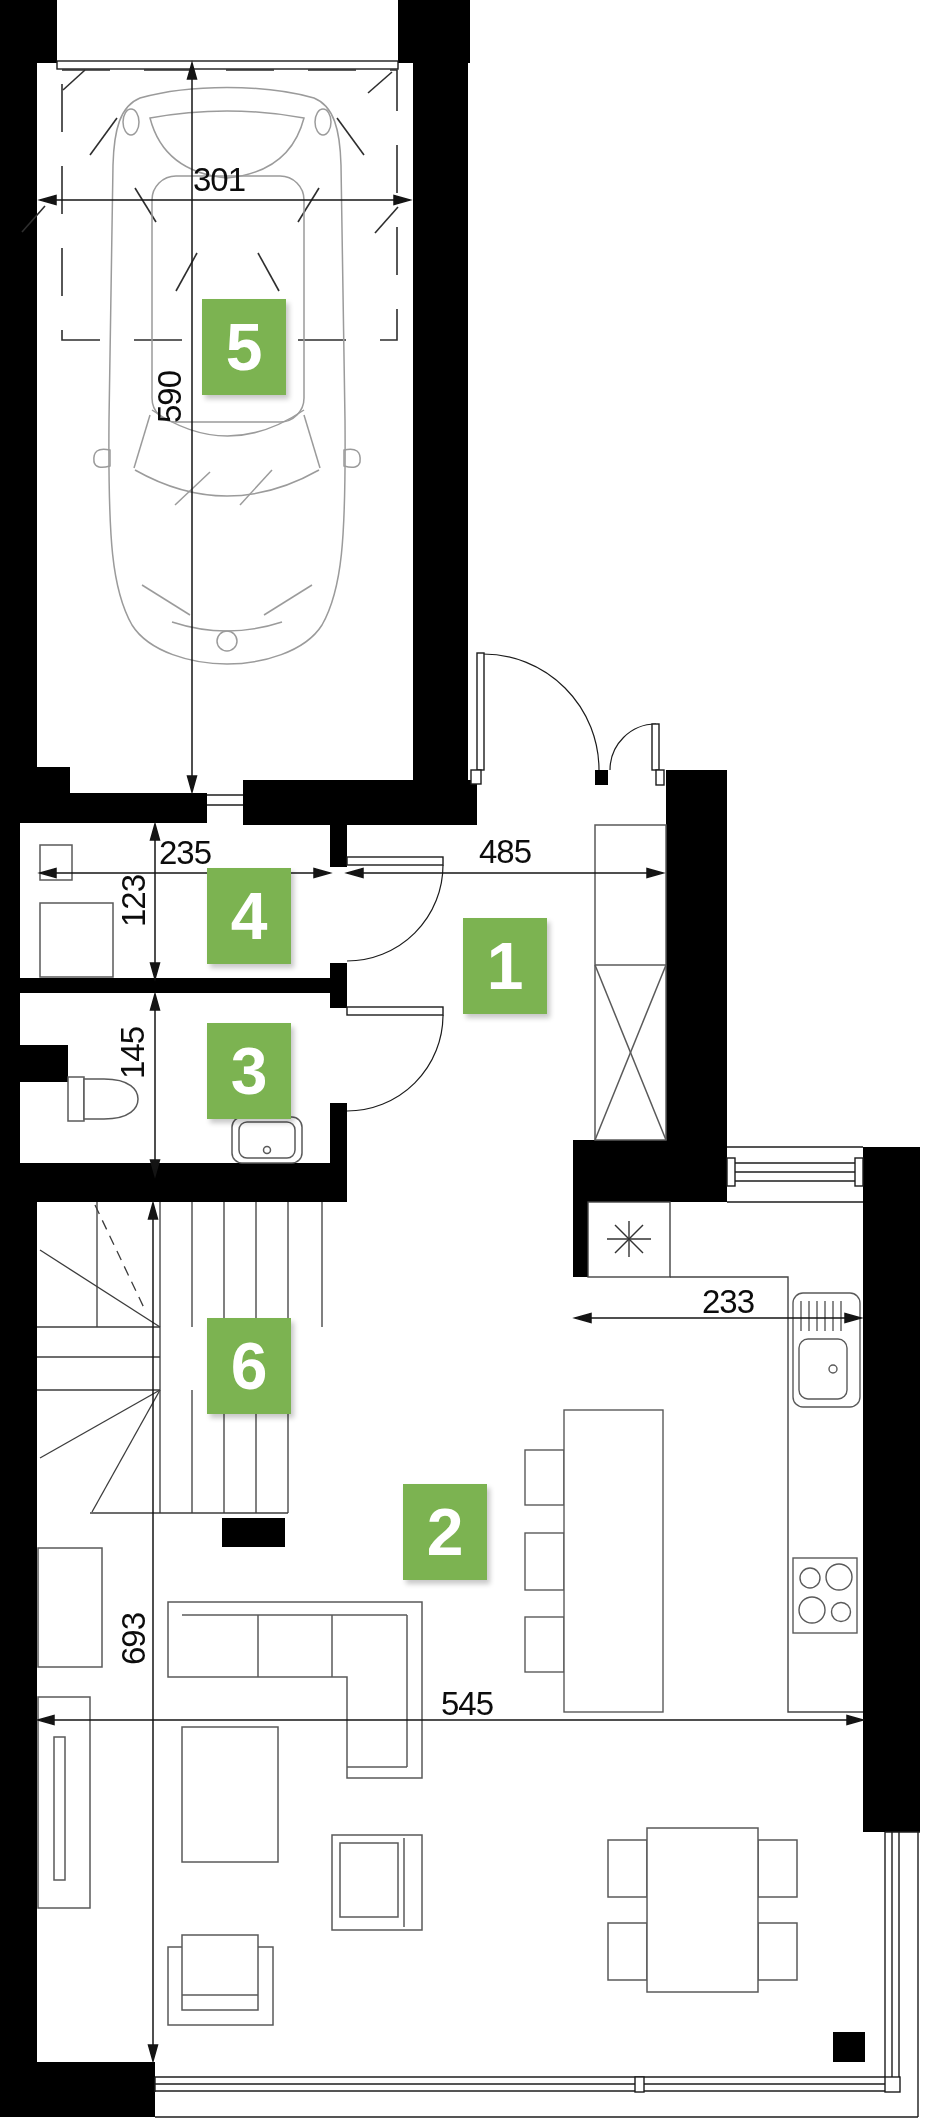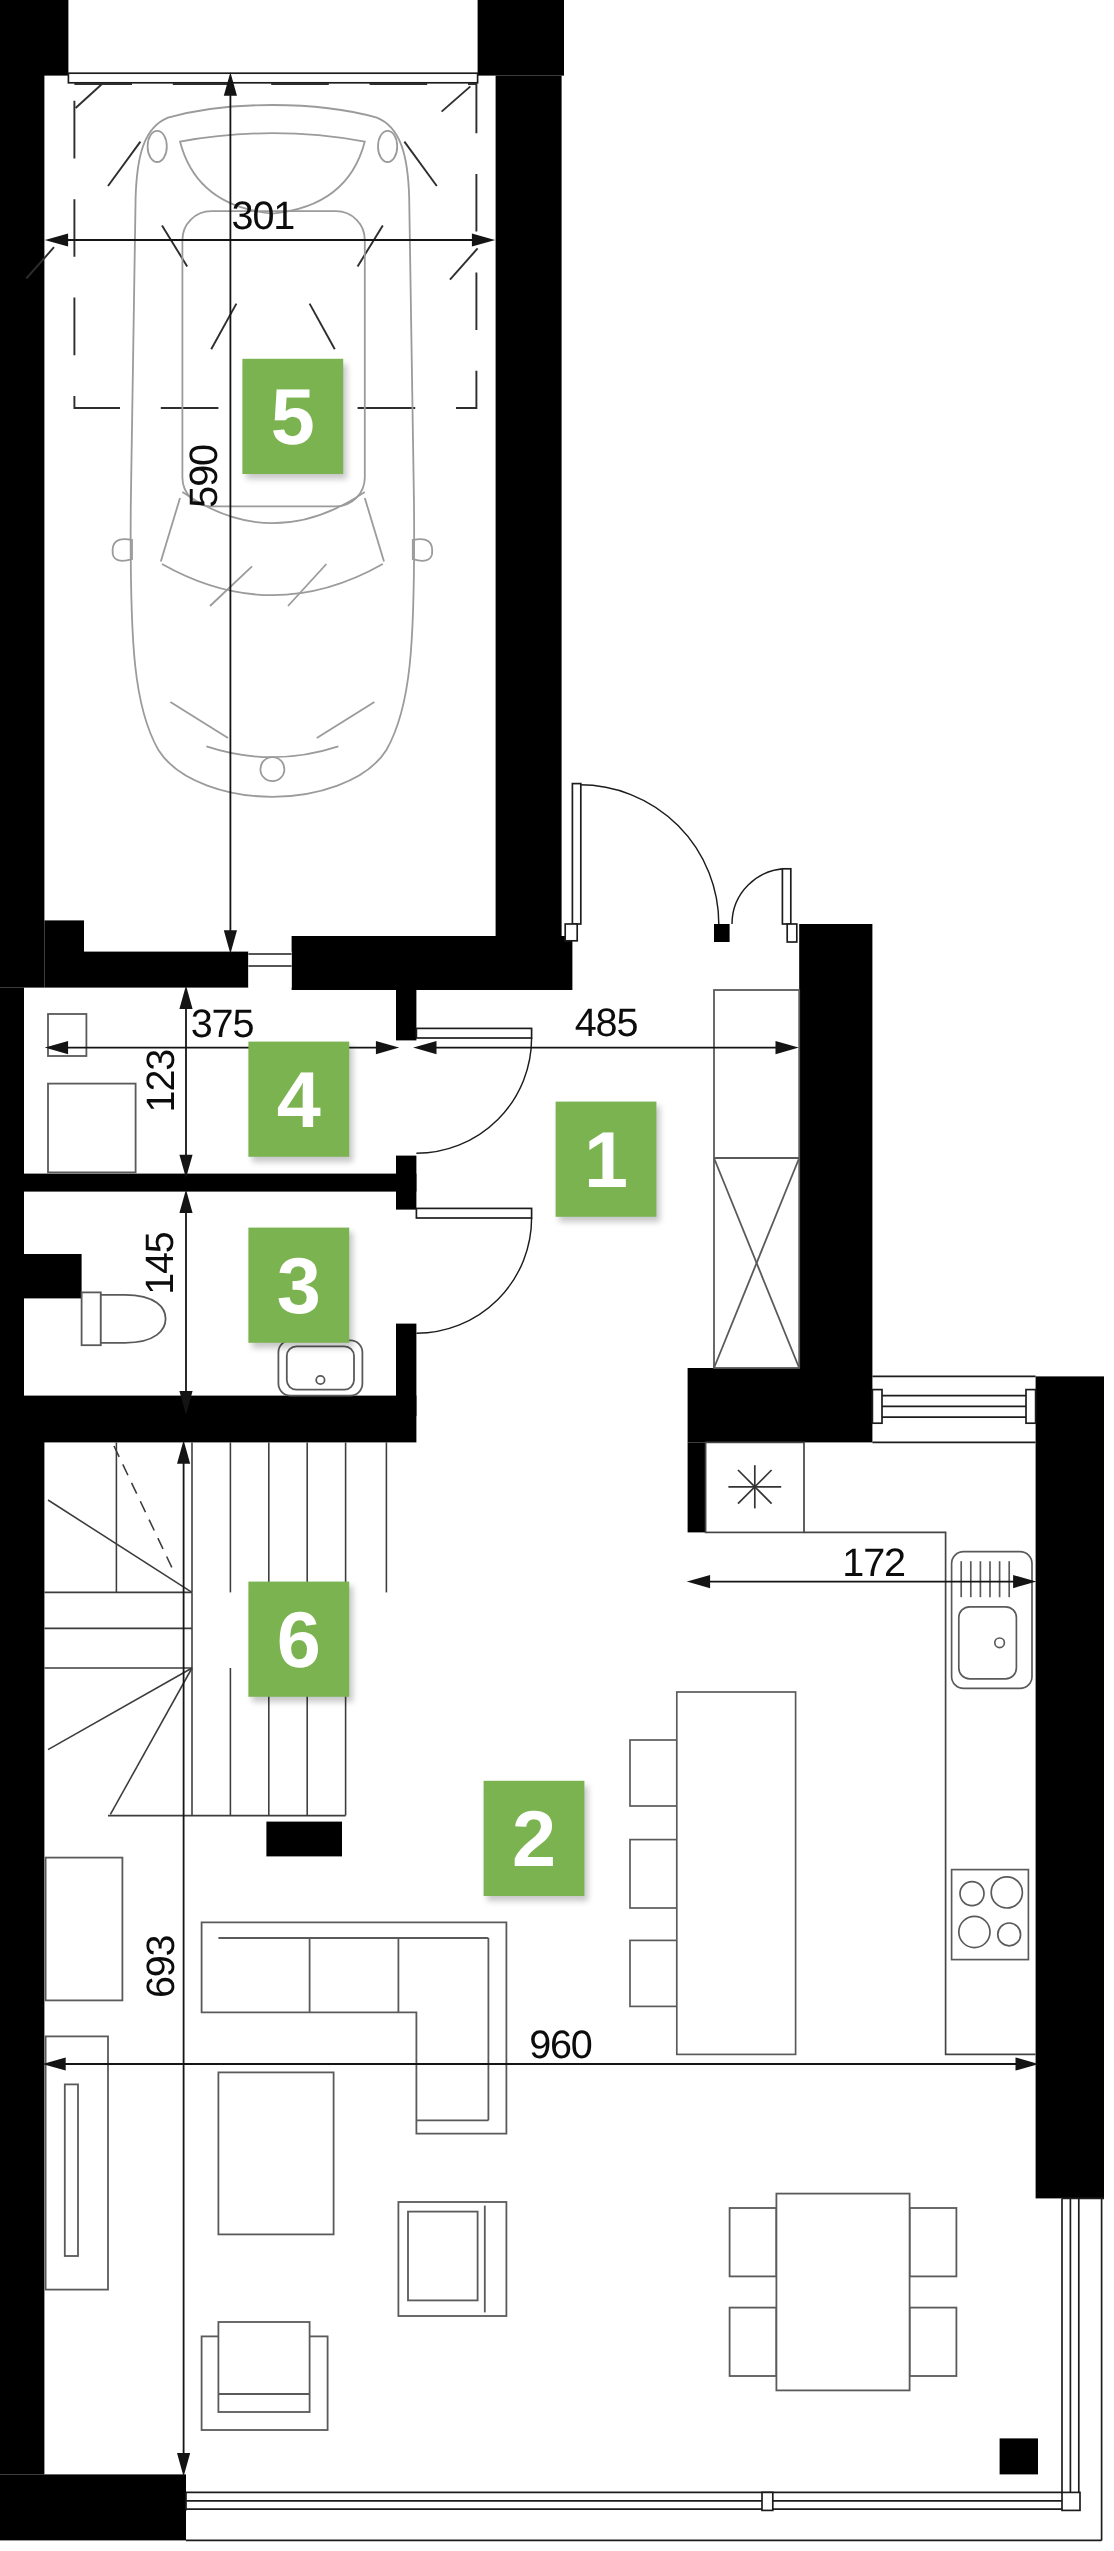--- a/index.html
+++ b/index.html
@@ -301,27 +301,27 @@
     <polygon points="153,2061 148.5,2045 157.5,2045"></polygon>
 
     <line x1="50" y1="1720" x2="851" y2="1720"></line>
     <polygon points="38,1720 54,1715.5 54,1724.5"></polygon>
     <polygon points="863,1720 847,1715.5 847,1724.5"></polygon>
   </g>
 </svg>
 
   <div class="dim horiz" style="left:219px;top:180px;">301</div>
   <div class="dim vert" style="left:170px;top:397px;">590</div>
-  <div class="dim horiz" style="left:185px;top:853px;">375</div>
+  <div class="dim horiz" style="left:185px;top:853px;">235</div>
   <div class="dim horiz" style="left:505px;top:852px;">485</div>
   <div class="dim vert" style="left:134px;top:901px;">123</div>
   <div class="dim vert" style="left:133px;top:1053px;">145</div>
-  <div class="dim horiz" style="left:728px;top:1302px;">172</div>
+  <div class="dim horiz" style="left:728px;top:1302px;">233</div>
   <div class="dim vert" style="left:134px;top:1639px;">693</div>
-  <div class="dim horiz" style="left:467px;top:1704px;">960</div>
+  <div class="dim horiz" style="left:467px;top:1704px;">545</div>
 
   <div class="room-label" style="left:202px;top:299px;">5</div>
   <div class="room-label" style="left:207px;top:868px;">4</div>
   <div class="room-label" style="left:207px;top:1023px;">3</div>
   <div class="room-label" style="left:463px;top:918px;">1</div>
   <div class="room-label" style="left:207px;top:1318px;">6</div>
   <div class="room-label" style="left:403px;top:1484px;">2</div>
 
 </div>
 

